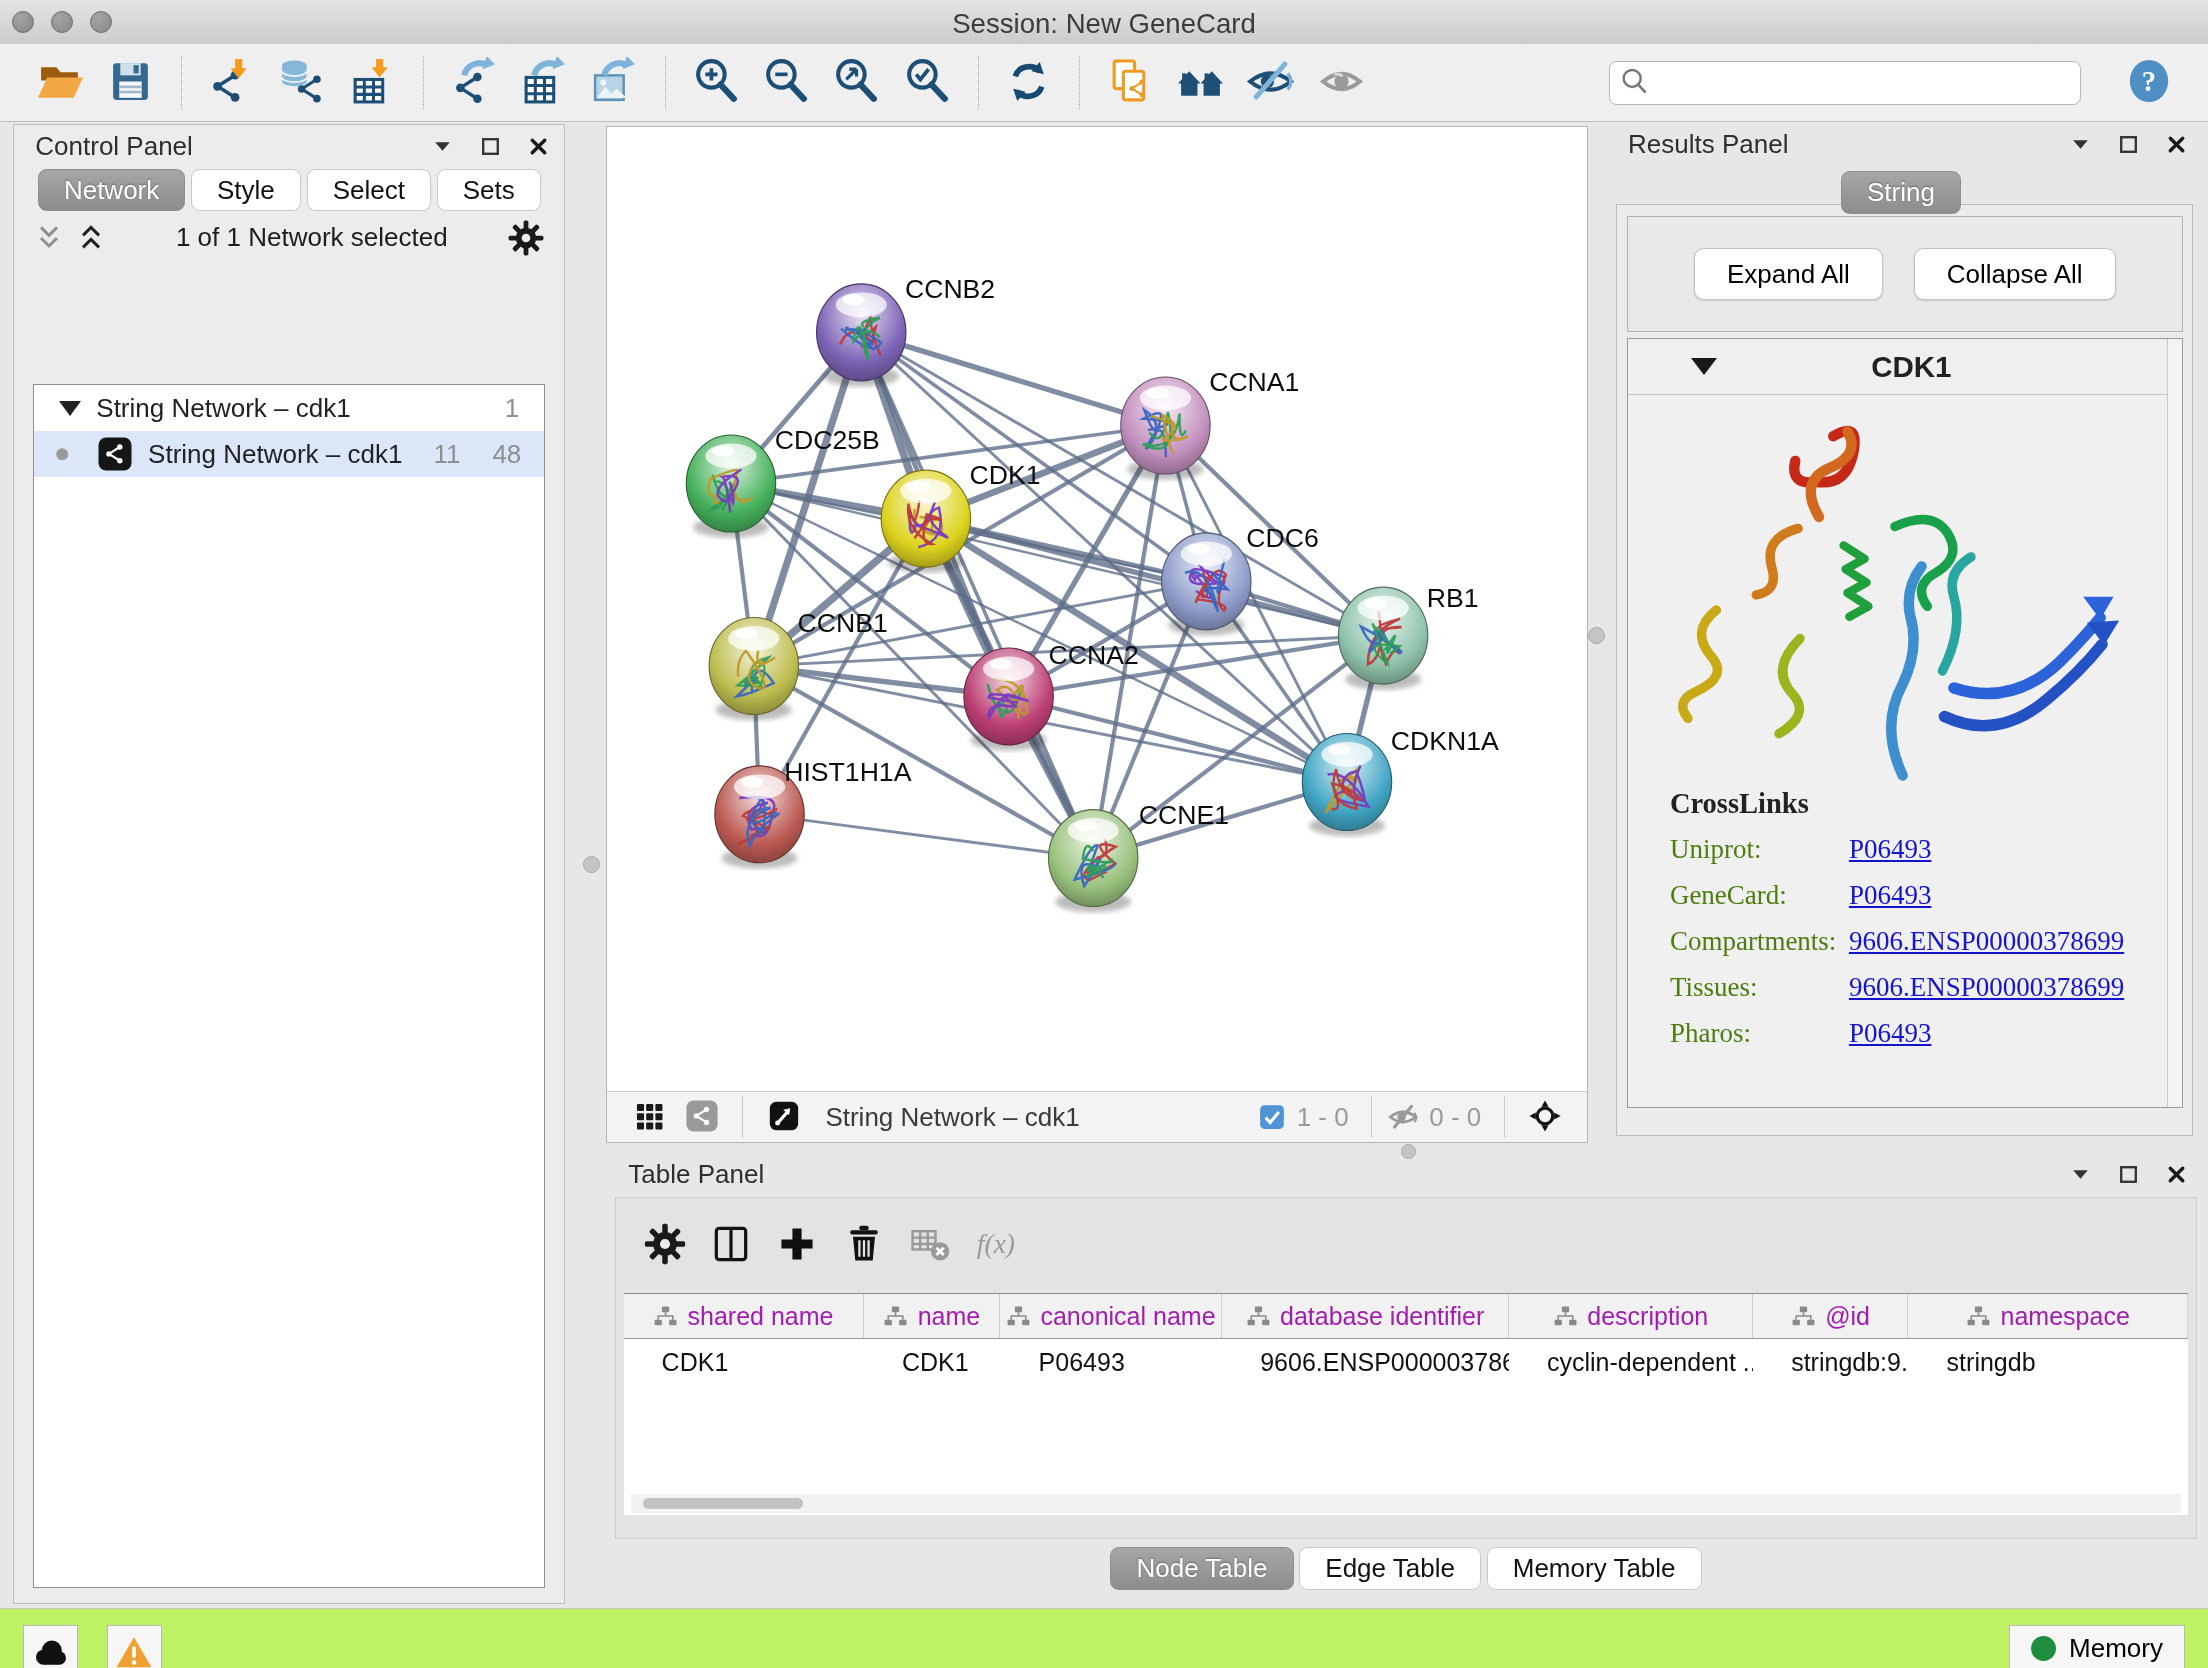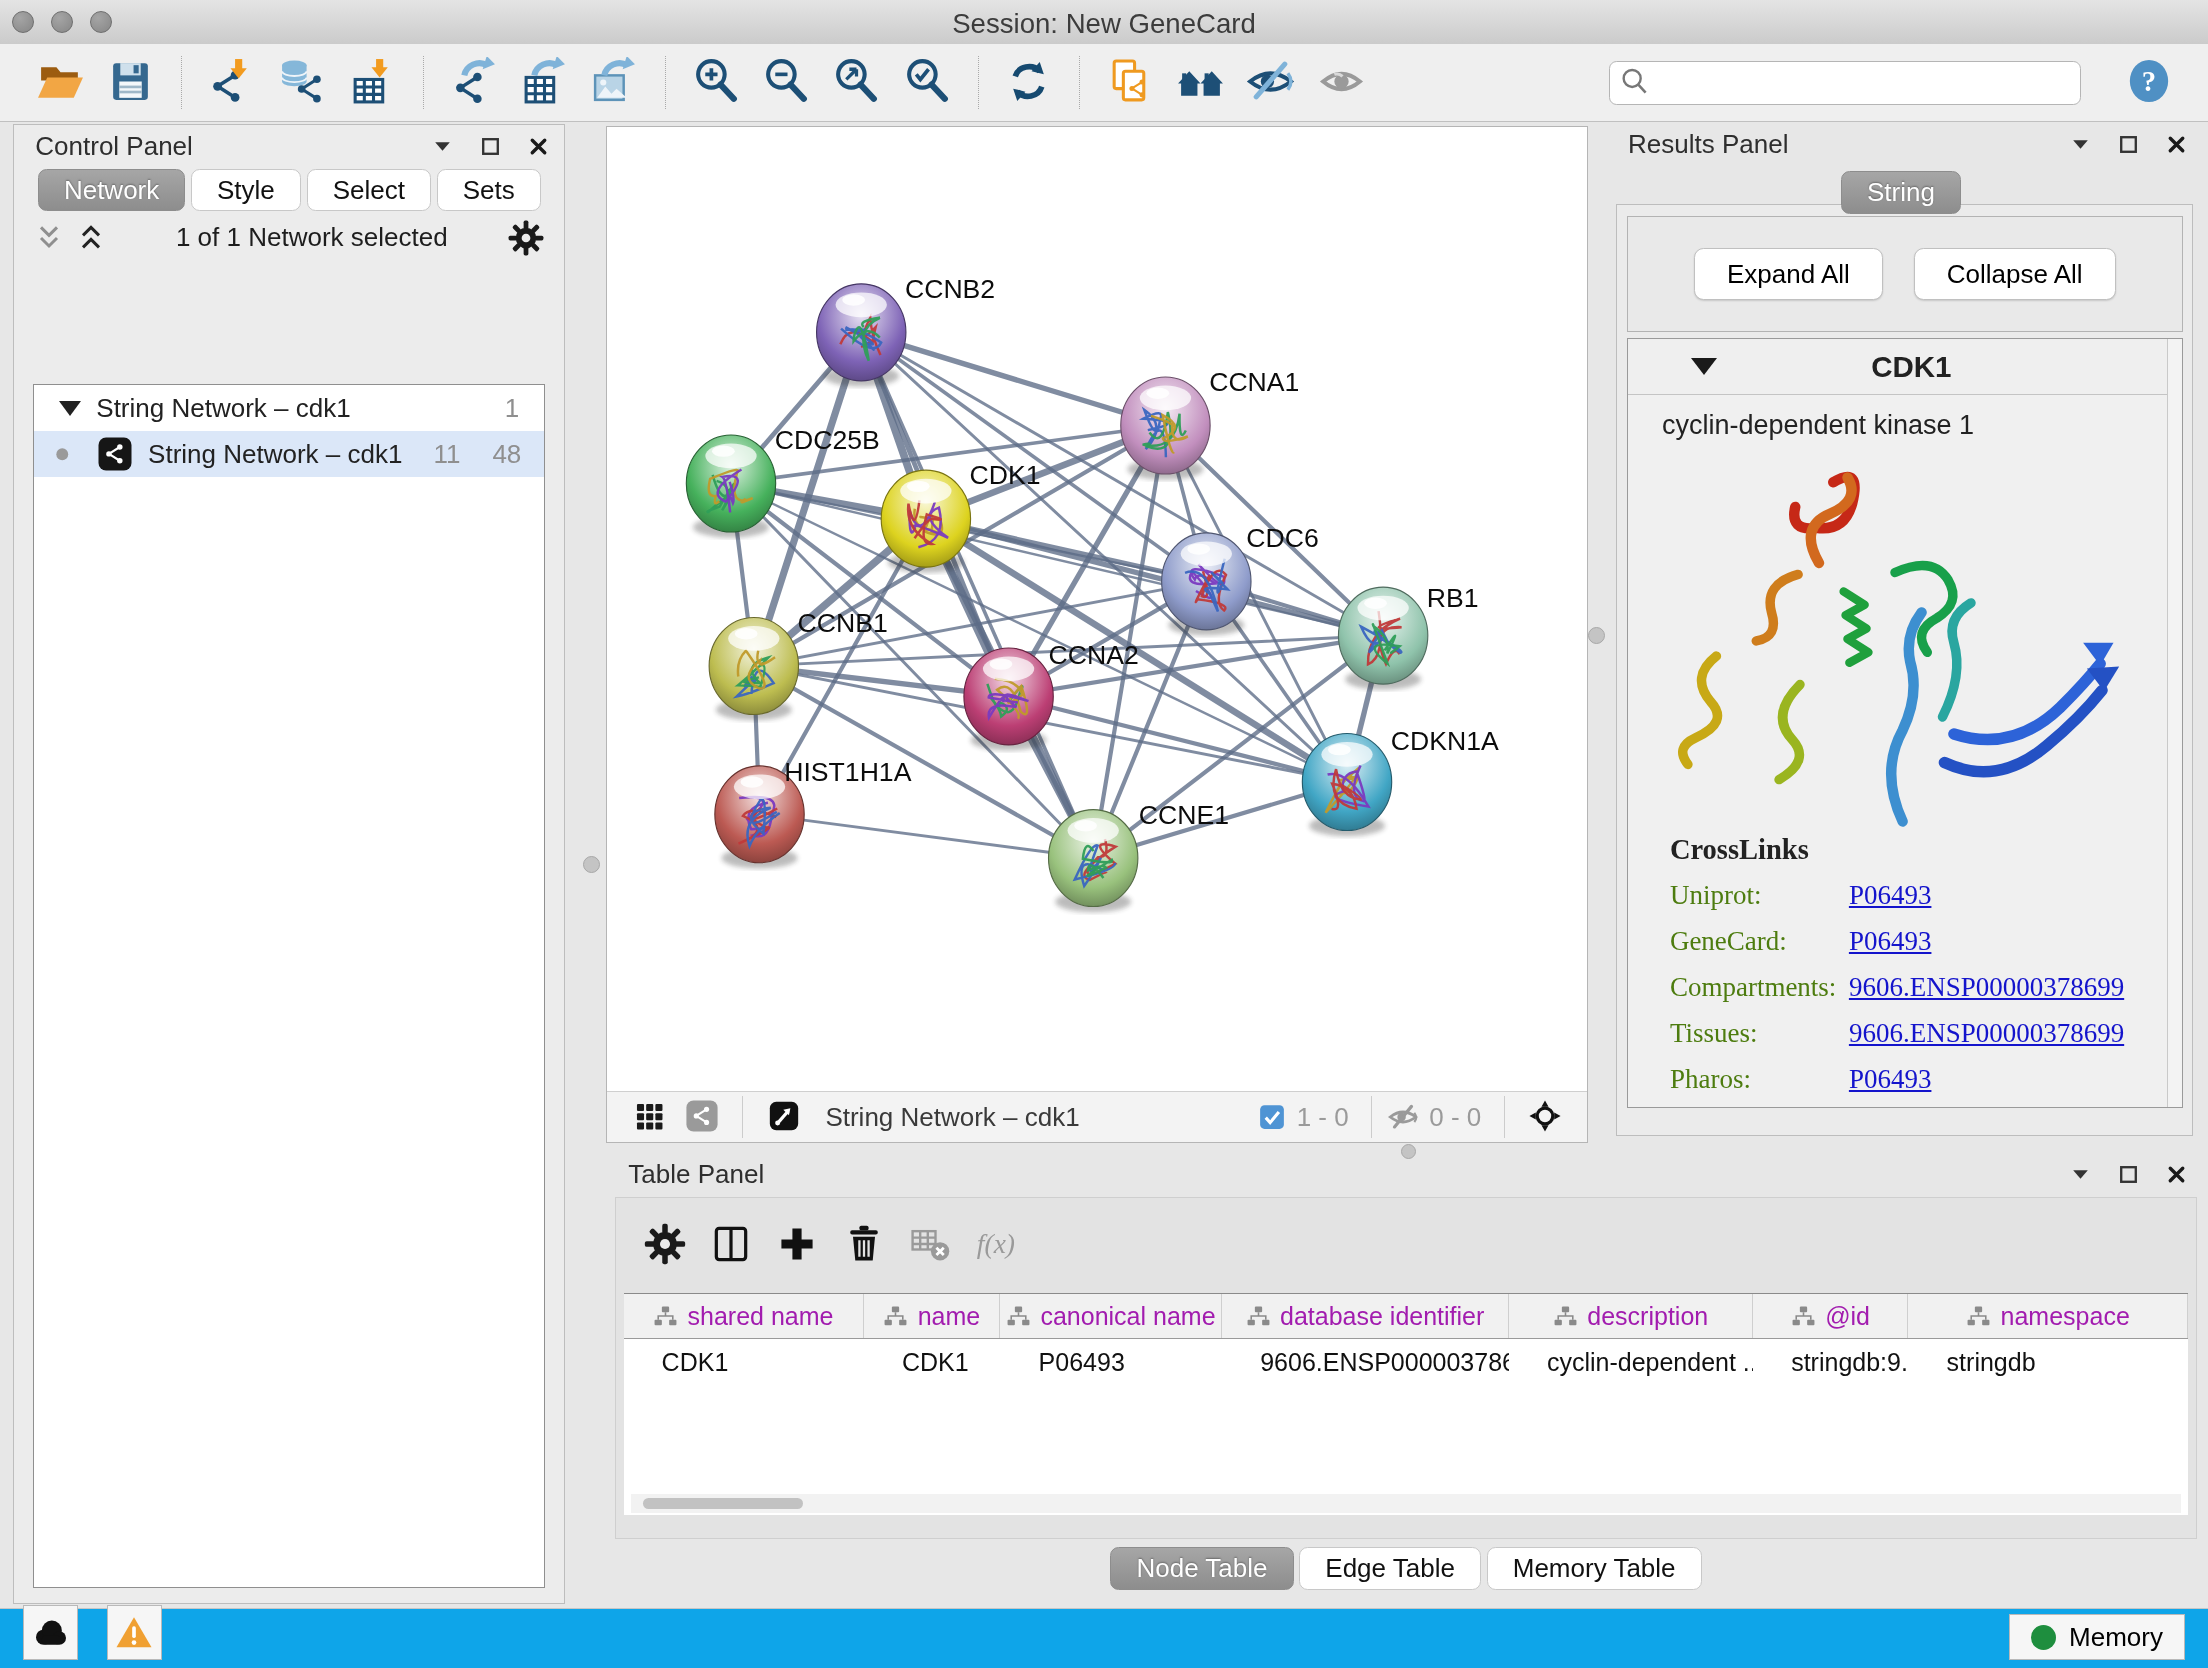--- a/index.html
+++ b/index.html
@@ -113,22 +113,22 @@
       border-right:1px solid #cfcfcf;box-sizing:border-box;gap:9.5px;overflow:hidden;white-space:nowrap;}
   .th .cicon{width:25px;height:25px;flex:none;}
   .th .cicon svg{width:25px;height:25px;}
   .trow{display:flex;height:46px;background:#fff;}
   .td{display:flex;align-items:center;font-size:25px;color:#111;padding-left:38px;box-sizing:border-box;
       overflow:hidden;white-space:nowrap;}
   #tp-hscroll{position:absolute;left:7.6px;right:7.6px;bottom:1.9px;height:19px;background:#f2f2f2;}
   #tp-hthumb{position:absolute;left:11.4px;top:3.8px;width:160px;height:11.4px;border-radius:5.7px;background:#c2c2c2;}
   #tp-tabs{position:absolute;left:0;right:0;top:394px;text-align:center;}
   
-  #statusbar{left:0;top:1608px;width:2208px;height:60px;background:#0ea5e9;border-top:1px solid #c6c6c6;
-             display:flex;align-items:flex-end;padding:8px 23px;box-sizing:border-box;}
+  #statusbar{left:0;top:1608px;width:2208px;height:60px;background:#bef264;border-top:1px solid #c6c6c6;
+             display:flex;align-items:flex-start;padding:16px 23px;box-sizing:border-box;}
   .sbtn{width:55px;height:55px;background:#f6f6f6;border:1.9px solid #b9b9b9;margin-right:28.5px;cursor:pointer;
         display:flex;align-items:center;justify-content:center;padding:0;}
   .sbtn svg{width:40px;height:40px;}
   #memory-btn{margin-left:auto;height:46px;background:#f6f6f6;border:1.9px solid #b9b9b9;display:flex;
               align-items:center;gap:13.3px;padding:0 21px;font-size:26px;cursor:pointer;
               font-family:"Liberation Sans",sans-serif;}
   #memory-dot{width:25px;height:25px;border-radius:50%;background:#1e8e3e;}
 </style>
 </head>
 <body>
@@ -766,21 +766,20 @@
     <div id="rp-box">
       <div id="rp-buttons">
         <button class="rp-btn">Expand All</button>
         <button class="rp-btn">Collapse All</button>
       </div>
       <div id="rp-card">
         <div id="rp-card-head">
           <span class="tri"></span>
           <span id="rp-gene">CDK1</span>
         </div>
-        <div id="rp-desc">cyclin-dependent kinase 1</div>
         <svg id="protein-img" width="495" height="380" viewBox="0 0 520 400">
           <g fill="none" stroke-linecap="round" stroke-linejoin="round">
             <path d="M185 35 q30 -18 20 22 q-8 30 -38 26 q-28 4 -22 -22" stroke="#c62817" stroke-width="11"></path>
             <path d="M170 120 q-22 -38 12 -52 q32 -14 18 -38" stroke="#d2691e" stroke-width="11"></path>
             <path d="M148 132 q-36 10 -28 40 q8 26 -16 30" stroke="#cf7d1c" stroke-width="10"></path>
             <path d="M62 218 q-28 22 -6 48 q20 22 -16 38 q-22 10 -8 28" stroke="#c8a916" stroke-width="10"></path>
             <path d="M150 248 q-32 32 -8 58 q20 22 -14 42" stroke="#9ab520" stroke-width="10"></path>
             <path d="M196 150 l22 14 -20 11 22 14 -20 11 22 14 -20 11" stroke="#1fa03c" stroke-width="9"></path>
             <path d="M250 130 q40 -18 56 8 q14 24 -12 40 q-26 14 -10 36" stroke="#18a04a" stroke-width="10"></path>
             <path d="M300 282 q22 -44 12 -78 q-8 -26 18 -42" stroke="#2aa6a0" stroke-width="10"></path>

